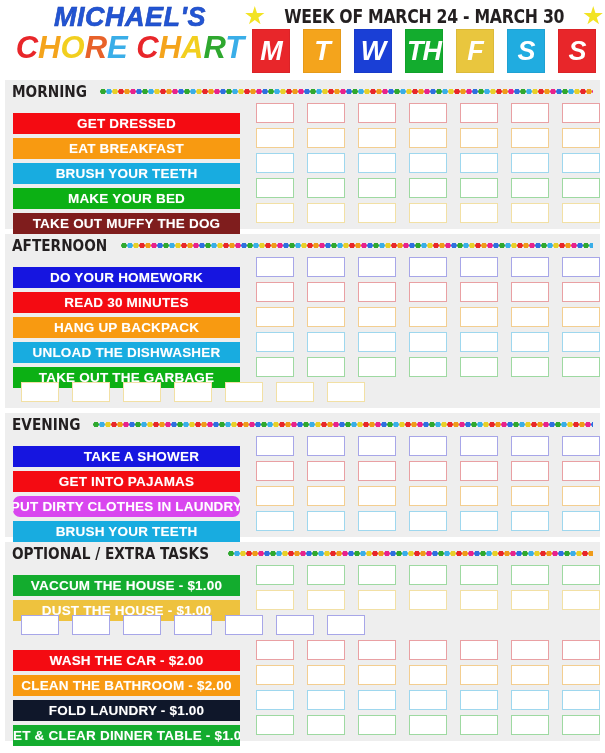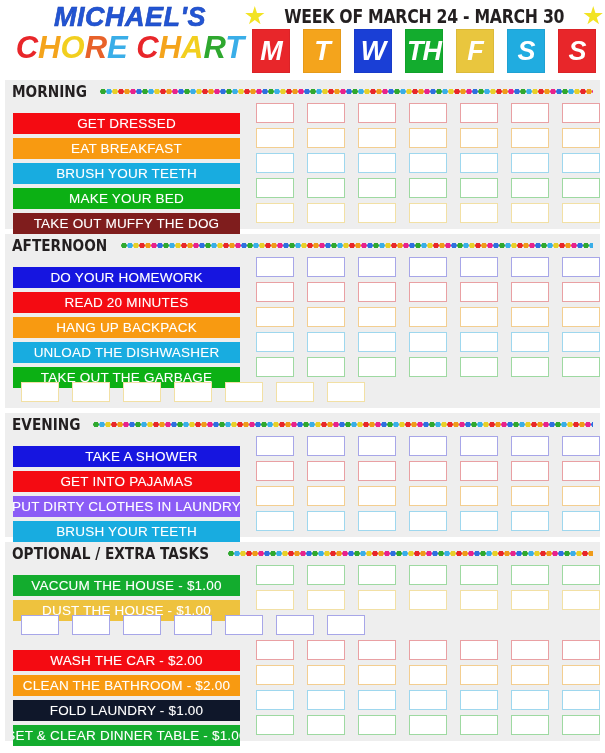--- a/index.html
+++ b/index.html
@@ -156,21 +156,21 @@
 
   .task-label {
     width: 228px;
     margin-left: 8px;
     height: 21px;
     display: flex;
     align-items: center;
     justify-content: center;
     color: #ffffff;
     font-size: 13.5px;
-    font-weight: 400;
+    font-weight: 700;
     letter-spacing: 0.2px;
     box-sizing: border-box;
     padding: 0 3px;
     white-space: nowrap;
     overflow: hidden;
     text-shadow: 0 0 1px rgba(255,255,255,0.35);
     margin-top: 22px;
   }
 
   .check-cells {
@@ -315,21 +315,21 @@
           <div class="check-cell" style="border-color: rgb(167, 166, 232);"></div>
           <div class="check-cell" style="border-color: rgb(167, 166, 232);"></div>
           <div class="check-cell" style="border-color: rgb(167, 166, 232);"></div>
           <div class="check-cell" style="border-color: rgb(167, 166, 232);"></div>
           <div class="check-cell" style="border-color: rgb(167, 166, 232);"></div>
           <div class="check-cell" style="border-color: rgb(167, 166, 232);"></div>
           <div class="check-cell" style="border-color: rgb(167, 166, 232);"></div>
         </div>
       </div>
       <div class="task-row">
-        <div class="task-label" style="background: rgb(244, 11, 18);">READ 20 MINUTES</div>
+        <div class="task-label" style="background: rgb(244, 11, 18);">READ 30 MINUTES</div>
         <div class="check-cells">
           <div class="check-cell" style="border-color: rgb(233, 160, 163);"></div>
           <div class="check-cell" style="border-color: rgb(233, 160, 163);"></div>
           <div class="check-cell" style="border-color: rgb(233, 160, 163);"></div>
           <div class="check-cell" style="border-color: rgb(233, 160, 163);"></div>
           <div class="check-cell" style="border-color: rgb(233, 160, 163);"></div>
           <div class="check-cell" style="border-color: rgb(233, 160, 163);"></div>
           <div class="check-cell" style="border-color: rgb(233, 160, 163);"></div>
         </div>
       </div>
@@ -404,21 +404,21 @@
           <div class="check-cell" style="border-color: rgb(233, 160, 163);"></div>
           <div class="check-cell" style="border-color: rgb(233, 160, 163);"></div>
           <div class="check-cell" style="border-color: rgb(233, 160, 163);"></div>
           <div class="check-cell" style="border-color: rgb(233, 160, 163);"></div>
           <div class="check-cell" style="border-color: rgb(233, 160, 163);"></div>
           <div class="check-cell" style="border-color: rgb(233, 160, 163);"></div>
           <div class="check-cell" style="border-color: rgb(233, 160, 163);"></div>
         </div>
       </div>
       <div class="task-row">
-        <div class="task-label" style="background: #8b5cf6;">PUT DIRTY CLOTHES IN LAUNDRY</div>
+        <div class="task-label" style="background: #d946ef; border-radius: 7px;">PUT DIRTY CLOTHES IN LAUNDRY</div>
         <div class="check-cells">
           <div class="check-cell" style="border-color: rgb(243, 206, 144);"></div>
           <div class="check-cell" style="border-color: rgb(243, 206, 144);"></div>
           <div class="check-cell" style="border-color: rgb(243, 206, 144);"></div>
           <div class="check-cell" style="border-color: rgb(243, 206, 144);"></div>
           <div class="check-cell" style="border-color: rgb(243, 206, 144);"></div>
           <div class="check-cell" style="border-color: rgb(243, 206, 144);"></div>
           <div class="check-cell" style="border-color: rgb(243, 206, 144);"></div>
         </div>
       </div>

